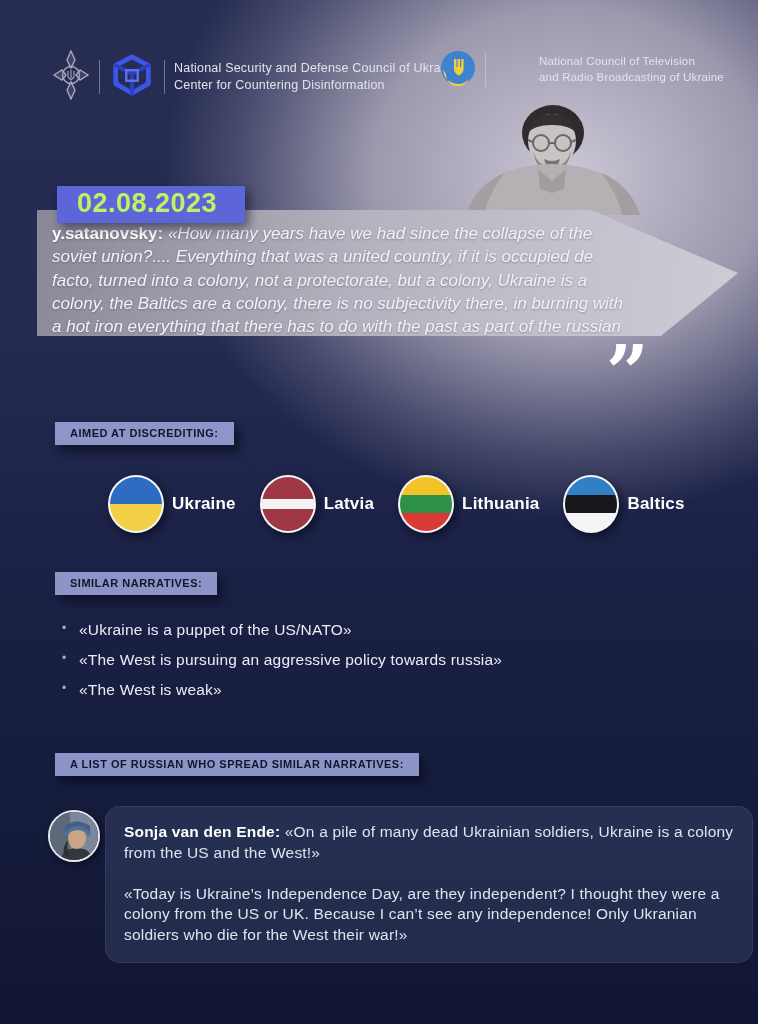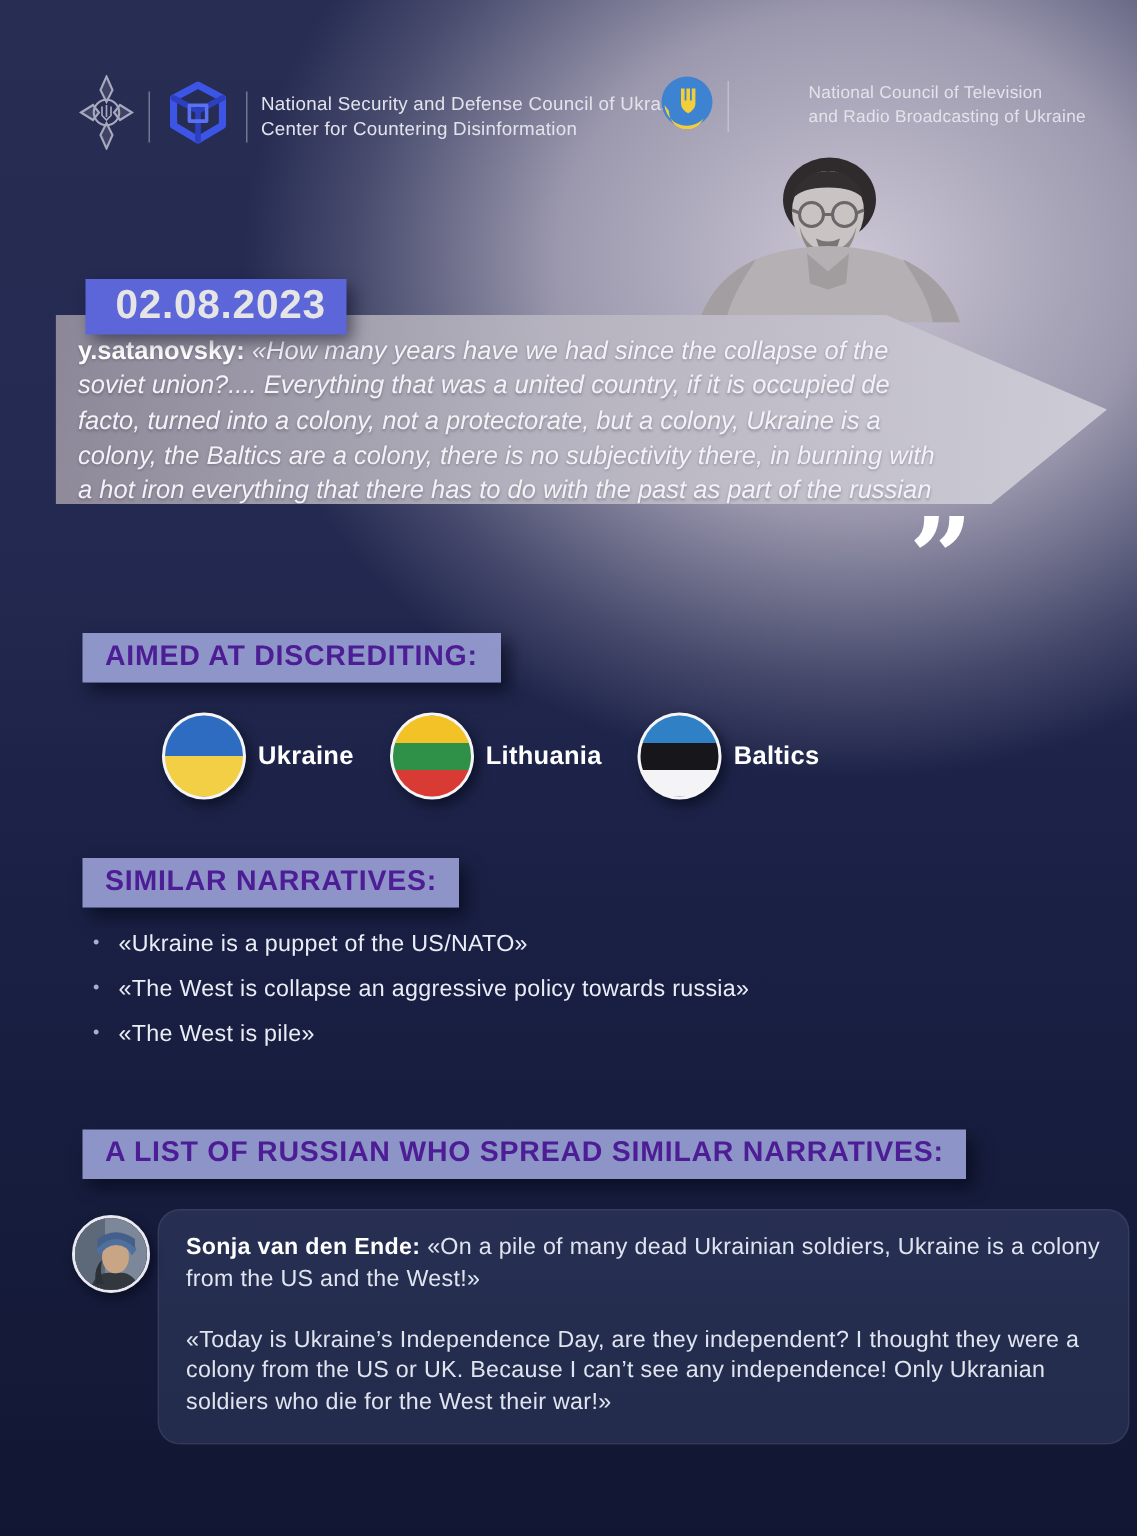--- a/index.html
+++ b/index.html
@@ -17,22 +17,22 @@
   .hdr-left{left:52px;}
   .hdr-right{left:440px;}
   .hdr-divider{width:1px;height:34px;background:rgba(230,230,240,0.4);}
   .hdr-text{color:#e3e3ec;font-size:12.5px;line-height:1.35;letter-spacing:0.2px;}
   .hdr-text.small{font-size:11.5px;margin-left:44px;}
   
   .portrait{position:absolute;left:452px;top:99px;z-index:1;}
   
   .date-banner{
     position:absolute;left:57px;top:186px;z-index:3;
-    background:#5d66d9;color:#e5e5e5;font-weight:bold;font-size:27px;
-    padding:2px 14px 4px 20px;letter-spacing:0.5px;
+    background:#5d66d9;color:#bef264;font-weight:bold;font-size:27px;
+    padding:2px 28px 4px 20px;letter-spacing:0.5px;
     box-shadow:4px 5px 10px rgba(5,8,25,0.5);
   }
   
   .quote-panel{
     position:absolute;left:37px;top:210px;width:701px;height:126px;z-index:2;
     background:linear-gradient(104deg, rgba(147,142,157,0.93) 0%,
                rgba(183,180,192,0.95) 45%, rgba(208,206,216,0.96) 100%);
     clip-path:polygon(0 0,79% 0,100% 50%,89% 100%,0 100%);
   }
   .quote-text{
@@ -42,22 +42,22 @@
   }
   .quote-author{font-style:normal;font-weight:bold;color:#ffffff;}
   .closing-quote{
     position:absolute;left:606px;top:336px;z-index:3;
     font-size:74px;font-weight:bold;color:#ffffff;line-height:1;
     font-family:"DejaVu Serif",serif;
   }
   
   .section-bar{
     position:absolute;display:inline-block;z-index:2;
-    background:rgba(152,158,211,0.92);color:#4c1d95;
-    font-weight:bold;font-size:19px;letter-spacing:0.5px;
+    background:rgba(152,158,211,0.92);color:#0f172a;
+    font-weight:bold;font-size:11px;letter-spacing:0.5px;
     padding:5px 15px 6px 15px;
     box-shadow:5px 6px 10px rgba(4,7,22,0.6);
   }
   .bar-discrediting{left:55px;top:422px;}
   .bar-narratives{left:55px;top:572px;}
   .bar-spreaders{left:55px;top:753px;}
   
   .flags-row{position:absolute;left:108px;top:475px;display:flex;align-items:flex-start;gap:24px;}
   .flag-item{display:flex;align-items:center;}
   .flag-circle{
@@ -171,35 +171,39 @@
   <div class="closing-quote">”</div>
 
   <div class="section-bar bar-discrediting">AIMED AT DISCREDITING:</div>
 
   <div class="flags-row">
     <div class="flag-item">
       <div class="flag-circle" style="background: linear-gradient(rgb(45, 108, 192) 0%, rgb(45, 108, 192) 50%, rgb(243, 207, 69) 50%, rgb(243, 207, 69) 100%);"></div>
       <span class="flag-label">Ukraine</span>
     </div>
     <div class="flag-item">
+      <div class="flag-circle" style="background: linear-gradient(rgb(160, 55, 68) 0%, rgb(160, 55, 68) 40%, rgb(245, 242, 242) 40%, rgb(245, 242, 242) 60%, rgb(160, 55, 68) 60%, rgb(160, 55, 68) 100%);"></div>
+      <span class="flag-label">Latvia</span>
+    </div>
+    <div class="flag-item">
       <div class="flag-circle" style="background: linear-gradient(rgb(242, 194, 38) 0%, rgb(242, 194, 38) 34%, rgb(46, 145, 71) 34%, rgb(46, 145, 71) 67%, rgb(218, 58, 52) 67%, rgb(218, 58, 52) 100%);"></div>
       <span class="flag-label">Lithuania</span>
     </div>
     <div class="flag-item">
       <div class="flag-circle" style="background: linear-gradient(rgb(47, 128, 196) 0%, rgb(47, 128, 196) 34%, rgb(23, 23, 27) 34%, rgb(23, 23, 27) 67%, rgb(244, 244, 246) 67%, rgb(244, 244, 246) 100%);"></div>
       <span class="flag-label">Baltics</span>
     </div>
   </div>
 
   <div class="section-bar bar-narratives">SIMILAR NARRATIVES:</div>
 
   <ul class="narratives-list">
     <li>«Ukraine is a puppet of the US/NATO»</li>
-    <li>«The West is collapse an aggressive policy towards russia»</li>
-    <li>«The West is pile»</li>
+    <li>«The West is pursuing an aggressive policy towards russia»</li>
+    <li>«The West is weak»</li>
   </ul>
 
   <div class="section-bar bar-spreaders">A LIST OF RUSSIAN WHO SPREAD SIMILAR NARRATIVES:</div>
 
   <div class="avatar">
     <svg width="48" height="48" viewBox="0 0 48 48">
       <rect width="48" height="48" fill="#7d879a"></rect>
       <rect x="0" y="0" width="20" height="48" fill="#5d6878"></rect>
       <ellipse cx="27" cy="26" rx="9" ry="11" fill="#c8a584"></ellipse>
       <path d="M14 22 A14 12 0 0 1 41 21 L38 25 A11 10 0 0 0 17 25 Z" fill="#4f6f9c"></path>

